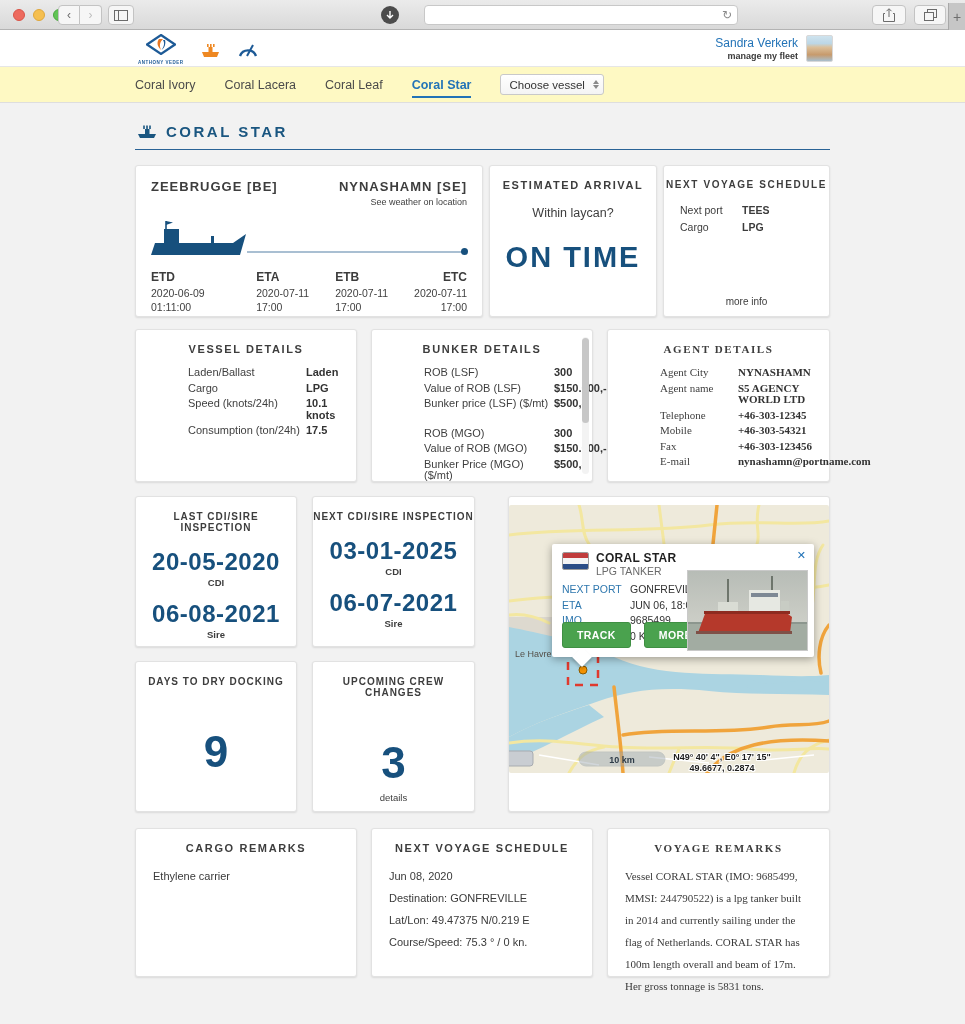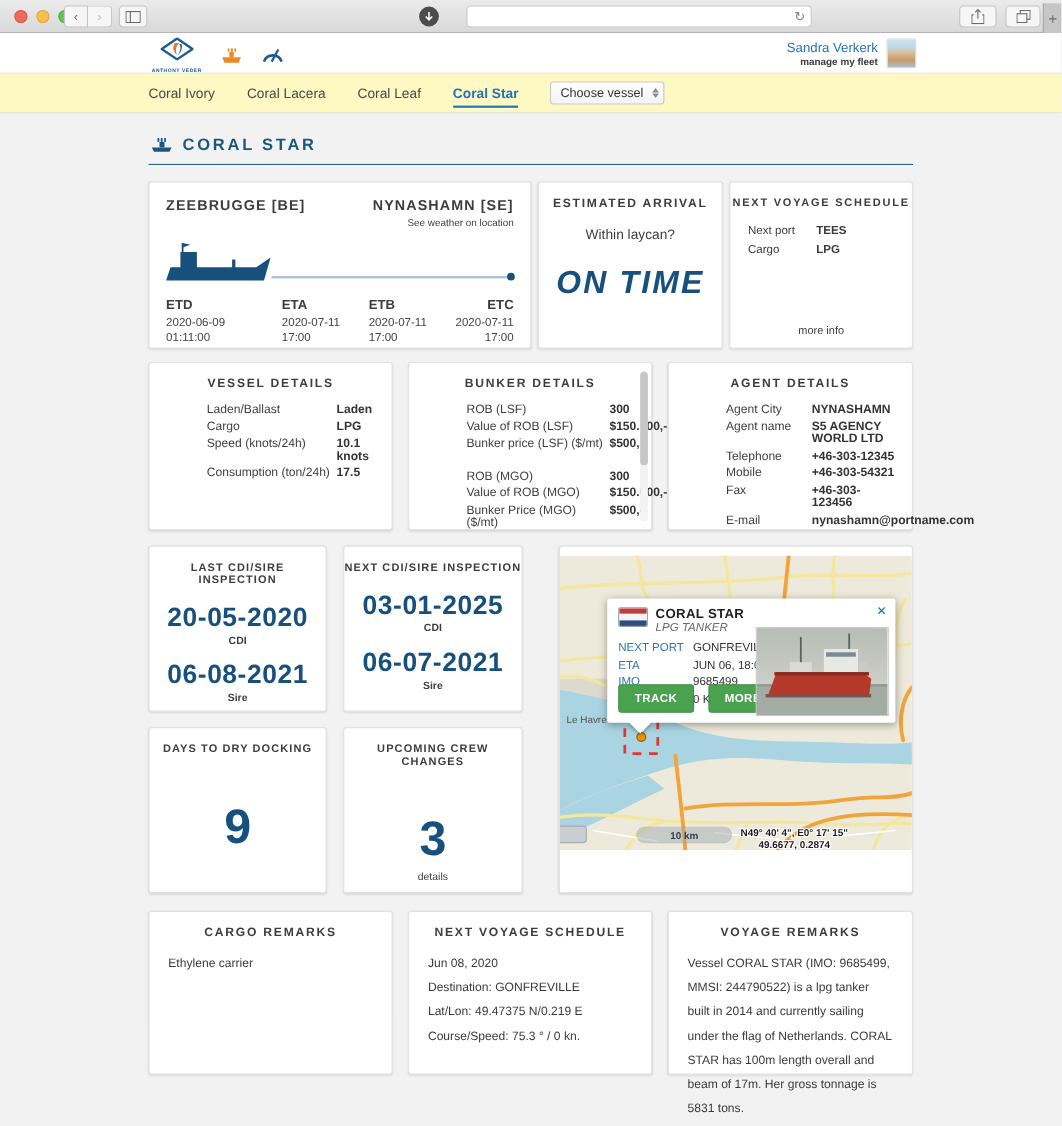--- a/index.html
+++ b/index.html
@@ -67,31 +67,31 @@
   .route-line { flex:1; height:2px; background:#a9bfd2; margin-bottom:4px; position:relative; }
   .route-line::after { content:""; position:absolute; right:-1px; top:-3px; width:7px; height:7px; border-radius:50%; background:#17507d; }
   .route-times { display:flex; padding:0 15px; margin-top:13px; }
   .tcol { font-size:10.5px; color:#3f3f3f; line-height:14px; }
   .tcol .tlabel { font-size:12px; font-weight:700; color:#3c3c3c; margin-bottom:2px; }
   .tcol.t-eta { margin-left:auto; }
   .tcol.t-etb { margin-left:26px; }
   .tcol.t-etc { margin-left:26px; text-align:right; }
   .card-arrival { width:168px; height:152px; margin-right:6px; text-align:center; }
   .laycan-q { font-size:12.5px; color:#3d3d3d; margin-top:15px; }
-  .ontime { font-size:29px; font-weight:800; letter-spacing:2px; color:#17507d; margin-top:21px;font-style:italic; }
+  .ontime { font-size:29px; font-weight:800; letter-spacing:2px; color:#17507d; margin-top:21px; }
   .card-nextvoy { width:167px; height:152px; }
   .nv-rows { padding:14px 16px 0; }
   .nv-row { display:flex; font-size:10.5px; color:#3c3c3c; margin-bottom:5px; }
   .nv-row .lbl { width:62px; }
   .nv-row .val { font-weight:700; }
   .more-info { position:absolute; bottom:9px; width:100%; text-align:center; font-size:10px; color:#3c3c3c; cursor:pointer; }
   
   .row2 { margin-top:12px; }
   .card-w222 { width:222px; height:153px; margin-right:14px; }
-  .card-w223 { width:223px; height:153px; margin-right:0; }
+  .card-w223 { width:223px; height:153px; margin-right:0;font-family:Liberation Serif, serif; }
   .dtable { padding:12px 14px 0; }
   .drow { display:flex; font-size:11px; color:#3f3f3f; margin-bottom:4px; line-height:11.5px;padding-left:38px; }
   .drow .dl { flex:0 0 118px; }
   .drow .dv { font-weight:700; color:#333; }
   .agent .drow .dl { flex:0 0 78px; }
   .group-gap { height:14px; }
   .scrollbar { position:absolute; right:3px; top:7px; bottom:7px; width:7px; background:#f3f3f3; border-radius:4px; }
   .scroll-thumb { position:absolute; top:1px; left:0; width:7px; height:62%; background:#c7c7c7; border-radius:4px; cursor:pointer; }
   
   .row34 { margin-top:14px; }
@@ -108,21 +108,21 @@
   
   .card-ais { width:340px; height:316px; }
   .map-wrap { position:relative; width:320px; height:268px; margin:8px auto 0; border-radius:2px; overflow:hidden; cursor:grab; }
   .ais-popup { position:absolute; left:43px; top:39px; width:262px; height:113px; background:#fff; border-radius:2px; box-shadow:0 2px 8px rgba(0,0,0,.35); padding:8px 10px; }
   .popup-tail { position:absolute; left:23px; bottom:-7px; width:14px; height:14px; background:#fff; transform:rotate(45deg); box-shadow:2px 2px 3px rgba(0,0,0,.18); }
   .popup-head { display:flex; gap:7px; }
   .flag { width:27px; height:18px; border:1px solid #9a9a9a; border-radius:2px; overflow:hidden; flex:none; }
   .flag i { display:block; height:33.3%; }
   .flag .f-red{ background:#c03c3c; } .flag .f-white{ background:#f4f4f4; } .flag .f-blue{ background:#2b4d86; }
   .pv-name { font-size:12px; font-weight:800; color:#1f1f1f; letter-spacing:.3px; line-height:12px; }
-  .pv-type { font-size:10.5px; font-style:italic; color:#6a6a6a; margin-top:1px; }
+  .pv-type { font-size:10.5px; color:#6a6a6a; margin-top:1px; }
   .popup-close { position:absolute; right:8px; top:5px; color:#2273b7; font-size:11px; font-weight:700; cursor:pointer; }
   .prow { display:flex; font-size:10.5px; margin-top:3.5px; }
   .prow .pl { width:68px; color:#2e77ae; }
   .prow .pv { color:#333; }
   .popup-body { margin-top:6px; width:145px; }
   .popup-btns { position:absolute; left:10px; bottom:9px; display:flex; gap:13px; }
   .green-btn { background:#4aa24e; color:#fff; font-size:10.5px; font-weight:700; letter-spacing:.4px; padding:6px 14px; border-radius:3px; border:1px solid #3f8f43; cursor:pointer; }
   .ship-photo { position:absolute; right:6px; top:26px; width:121px; height:81px; border:1px solid #c9c9c9; overflow:hidden; }
   
   .row5 { margin-top:16px; }

